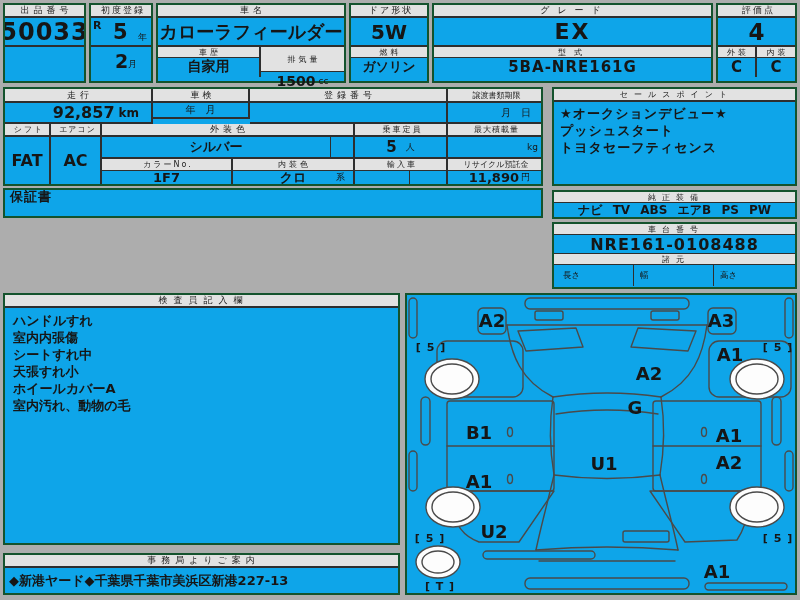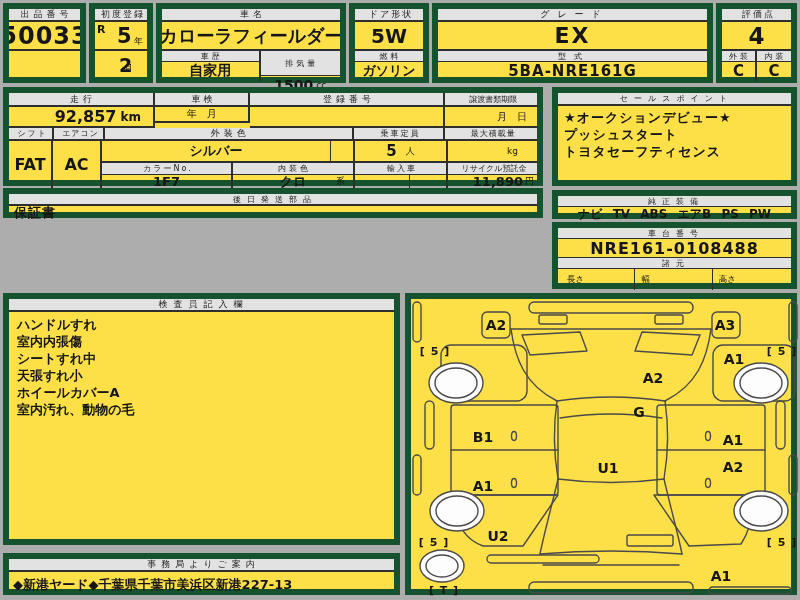--- a/index.html
+++ b/index.html
@@ -1,32 +1,32 @@
 <!DOCTYPE html>
 <html><head>
 <meta charset="utf-8">
 <style>
   *{box-sizing:border-box;margin:0;padding:0}
   body{margin:0;background:#888}
   #sheet{position:relative;width:800px;height:600px;background:#adadad;
          font-family:"DejaVu Sans","Liberation Sans",sans-serif;color:#161616;overflow:hidden}
-  .b{position:absolute;background:#fde047;border:6px solid #14532d}
+  .b{position:absolute;background:#0ea5e9;border:2px solid #14532d}
   .h{background:#e2e2e2;border-bottom:2px solid #2e2e2e;display:flex;align-items:center;justify-content:center;
      font-size:9px;letter-spacing:4px;padding-left:4px;white-space:nowrap;overflow:hidden;color:#222}
   .h2{background:#e2e2e2;border-bottom:1px solid #2e2e2e;display:flex;align-items:center;justify-content:center;
      font-size:8px;letter-spacing:3px;padding-left:3px;white-space:nowrap;overflow:hidden;color:#222}
   .v{display:flex;align-items:center;justify-content:center;font-weight:700;white-space:nowrap;overflow:hidden}
   .u{font-size:9px;font-weight:400}
   .r{display:flex}
   .br{border-right:2px solid #2e2e2e}
   .br1{border-right:1px solid #2e2e2e}
   .bb{border-bottom:2px solid #2e2e2e}
   .pad{padding:3px 6px}
   .ln{font-weight:700;font-size:13px;line-height:17px;letter-spacing:1px;white-space:nowrap}
-  .dl{position:absolute;transform:translate(-50%,-50%);font-weight:700;font-size:14px;line-height:1;white-space:nowrap}
+  .dl{position:absolute;transform:translate(-50%,-50%);font-weight:700;font-size:18px;line-height:1;white-space:nowrap}
   .dl.s{font-size:11px;letter-spacing:1px}
   svg{position:absolute;left:0;top:0}
 </style>
 </head>
 <body>
 
 <div id="sheet">
 
   <div class="b" style="left:3px;top:3px;width:83px;height:80px">
     <div class="h" style="height:13px">出品番号</div>
@@ -144,43 +144,42 @@
           <span>5</span>
           <span class="u" style="margin-left:9px">人</span>
         </div>
         <div class="h2" style="height:12px;letter-spacing:2px">輸入車</div>
         <div class="r" style="height:13px">
           <div class="br1" style="width:55px"></div>
           <div style="width:36px"></div>
         </div>
       </div>
       <div style="width:93px">
-        <div class="v bb" style="height:22px;justify-content:flex-end;padding-right:19px">
+        <div class="v bb" style="height:22px;justify-content:flex-end;padding-right:3px">
           <span class="u">kg</span>
         </div>
         <div class="h2" style="height:12px;letter-spacing:0">リサイクル預託金</div>
-        <div class="v" style="height:13px;justify-content:flex-end;padding-right:3px;font-size:13px">
+        <div class="v" style="height:13px;justify-content:flex-end;padding-right:11px;font-size:13px">
           <span>11,890</span>
           <span class="u" style="margin-left:2px">円</span>
         </div>
       </div>
     </div>
   </div>
 
   <div class="b" style="left:552px;top:87px;width:245px;height:99px">
     <div class="h" style="height:13px;font-size:8px;letter-spacing:6px">セールスポイント</div>
     <div class="pad">
       <div class="ln">★オークションデビュー★</div>
       <div class="ln">プッシュスタート</div>
       <div class="ln">トヨタセーフティセンス</div>
     </div>
   </div>
 
   <div class="b" style="left:3px;top:188px;width:540px;height:30px">
-    <div class="h" style="height:12px;font-size:8px;letter-spacing:6px">後日発送部品</div>
     <div class="ln" style="padding-left:5px;line-height:14px">保証書</div>
   </div>
 
   <div class="b" style="left:552px;top:190px;width:245px;height:29px">
     <div class="h2" style="height:11px;letter-spacing:6px">純正装備</div>
     <div class="v" style="height:14px;font-size:12px;word-spacing:6px">ナビ TV ABS エアB PS PW</div>
   </div>
 
 
   <div class="b" style="left:552px;top:222px;width:245px;height:67px">

